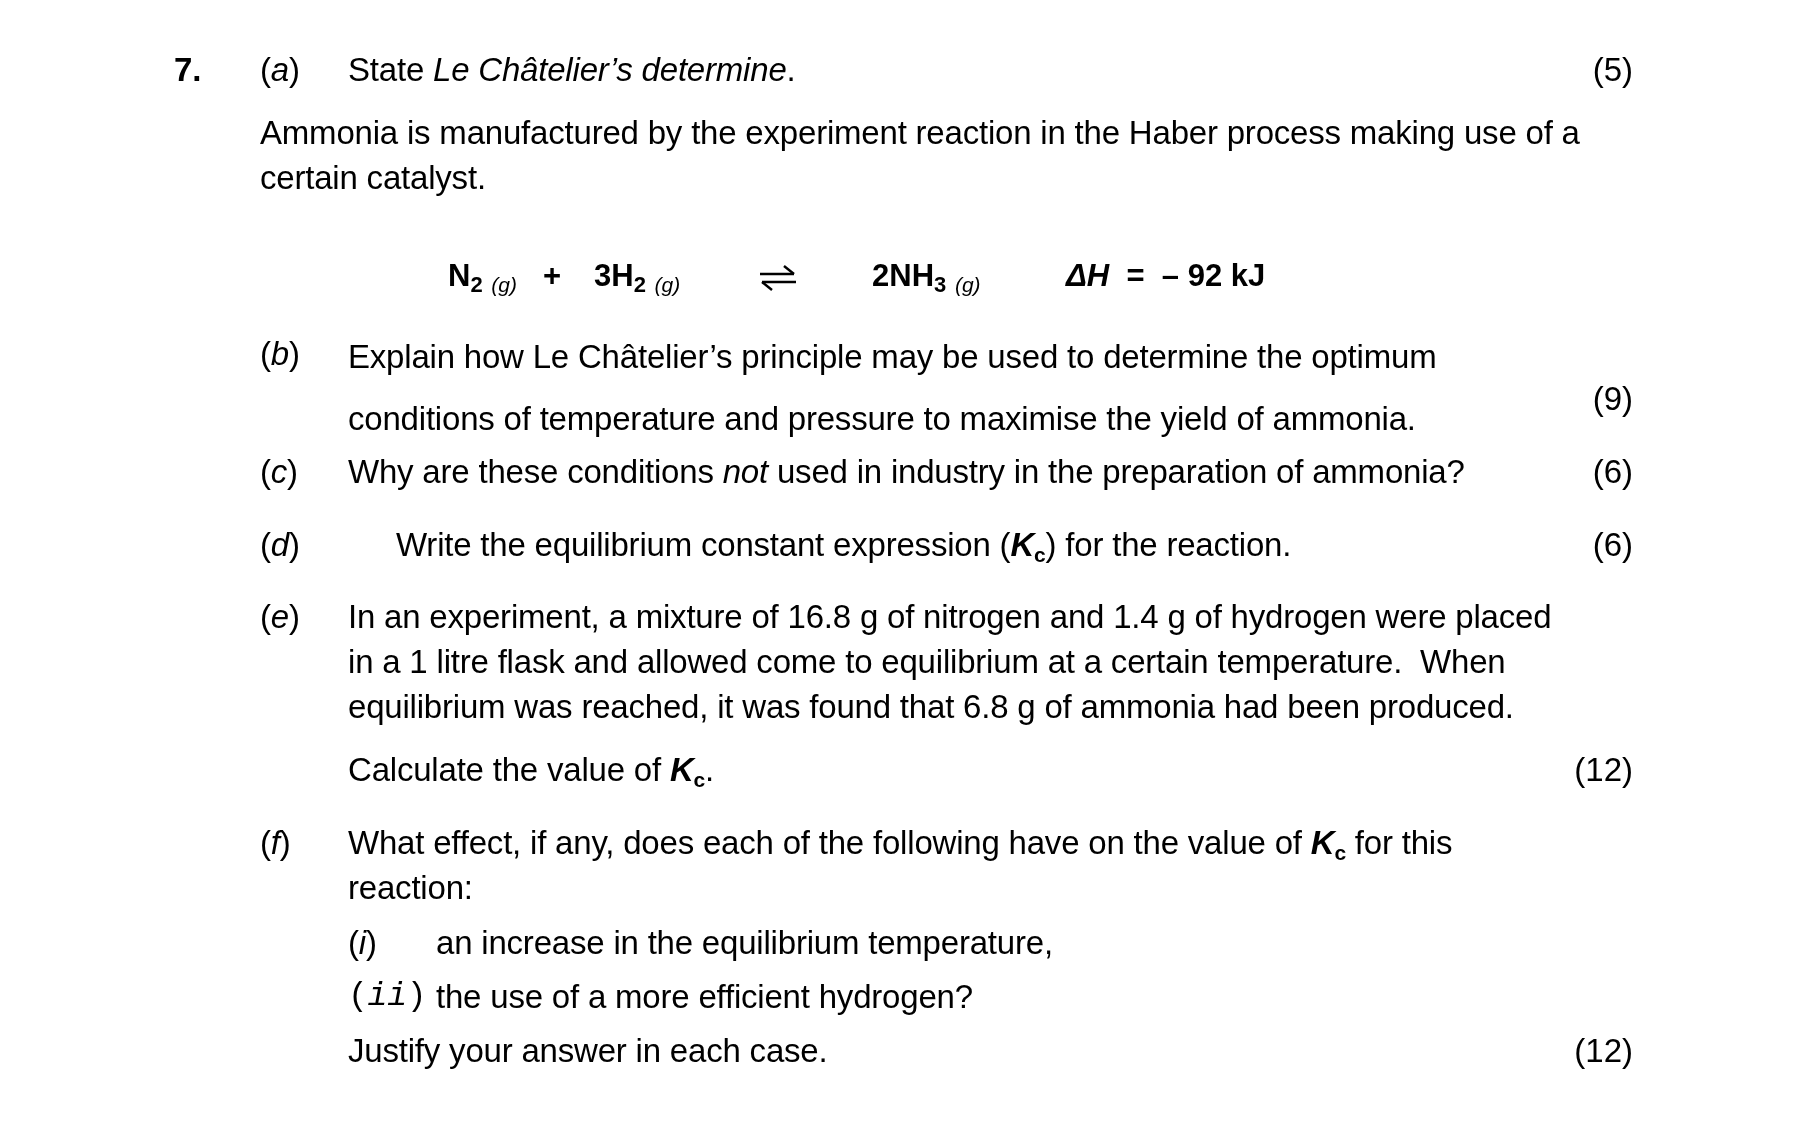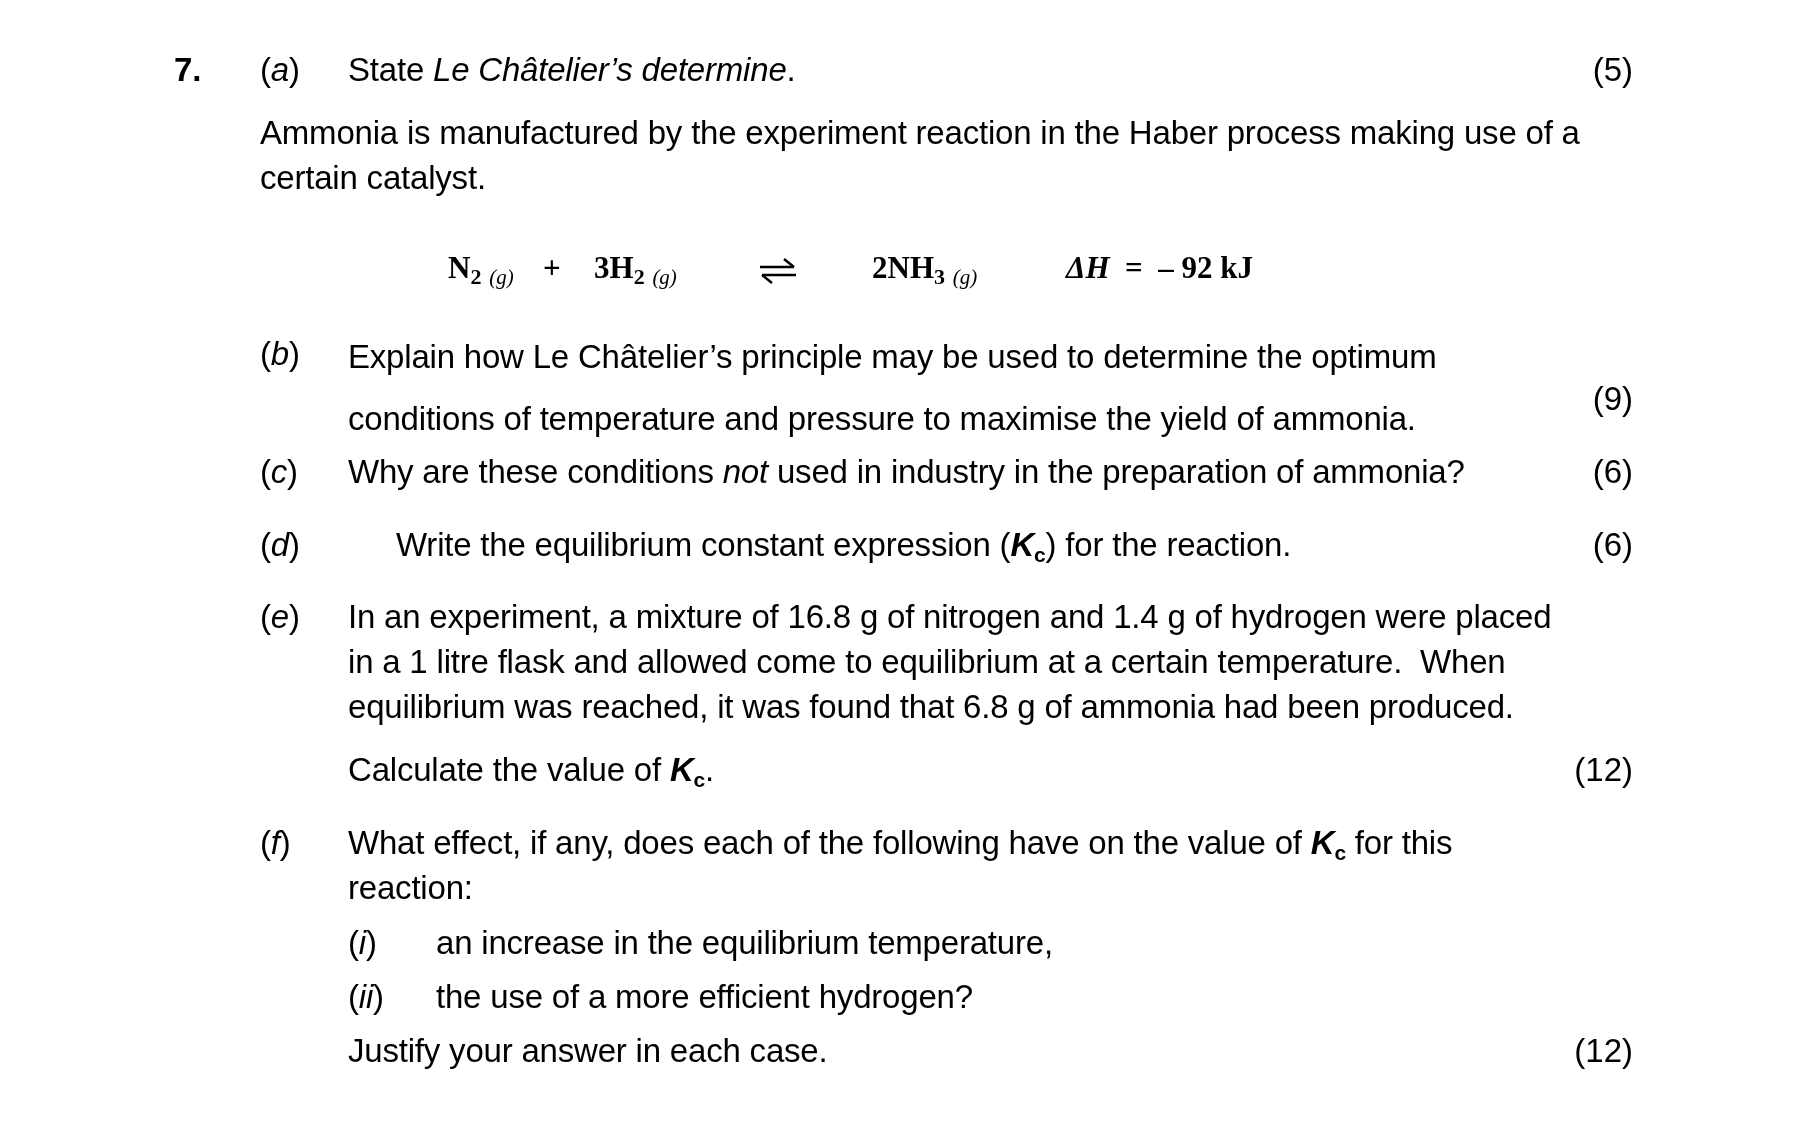--- a/index.html
+++ b/index.html
@@ -1,21 +1,21 @@
 <!DOCTYPE html>
 <html><head>
 <meta charset="utf-8">
 <style>
   html, body { margin:0; padding:0; background:#ffffff; }
   body { width:1818px; height:1127px; position:relative; overflow:hidden;
          font-family:"Liberation Sans", "DejaVu Sans", sans-serif; color:#000; }
   .ln { position:absolute; font-size:33px; line-height:40px; white-space:nowrap; letter-spacing:-0.2px; }
   .qnum { font-weight:bold; }
   .mark { position:absolute; font-size:33px; line-height:40px; right:185px; white-space:nowrap; }
-  .eq { position:absolute; font-size:31px; font-weight:bold; line-height:32px; white-space:nowrap;font-family:Liberation Serif, serif; }
+  .eq { position:absolute; font-size:31px; font-weight:bold; line-height:48px; white-space:nowrap; }
   .eq sub { font-size:22px; font-weight:bold; vertical-align:-6px; }
   .eq .st { font-size:21px; font-weight:normal; font-style:italic; vertical-align:-6px; }
   i { font-style:italic; }
   b.kc { font-weight:bold; font-style:italic; }
   b.kc sub { font-size:21px; font-style:normal; vertical-align:-6px; }
   .eqarrow { display:inline-block; width:40px; height:30px; vertical-align:middle; }
 </style>
 </head>
 <body>
 
@@ -62,17 +62,17 @@
 <div class="ln" style="left:348px; top:750px;"><span>Calculate the value of </span><b class="kc"><span>K</span><sub>c</sub></b><span>.</span></div>
 <div class="mark" style="top:750px;">(12)</div>
 
 <div class="ln" style="left:260px; top:823px;">(<i>f</i>)</div>
 <div class="ln" style="left:348px; top:823px;"><span>What effect, if any, does each of the following have on the value of </span><b class="kc"><span>K</span><sub>c</sub></b><span> for this</span></div>
 <div class="ln" style="left:348px; top:868px;">reaction:</div>
 
 <div class="ln" style="left:348px; top:923px;">(<i>i</i>)</div>
 <div class="ln" style="left:436px; top:923px;">an increase in the equilibrium temperature,</div>
 
-<div class="ln" style="left:348px; top:977px;">(<i>ii</i>)</div>
+<div class="ln" style="left:348px; top:977px;font-family:Liberation Mono, monospace;">(<i>ii</i>)</div>
 <div class="ln" style="left:436px; top:977px;">the use of a more efficient hydrogen?</div>
 
 <div class="ln" style="left:348px; top:1031px;">Justify your answer in each case.</div>
 <div class="mark" style="top:1031px;">(12)</div>
 
 </body></html>

